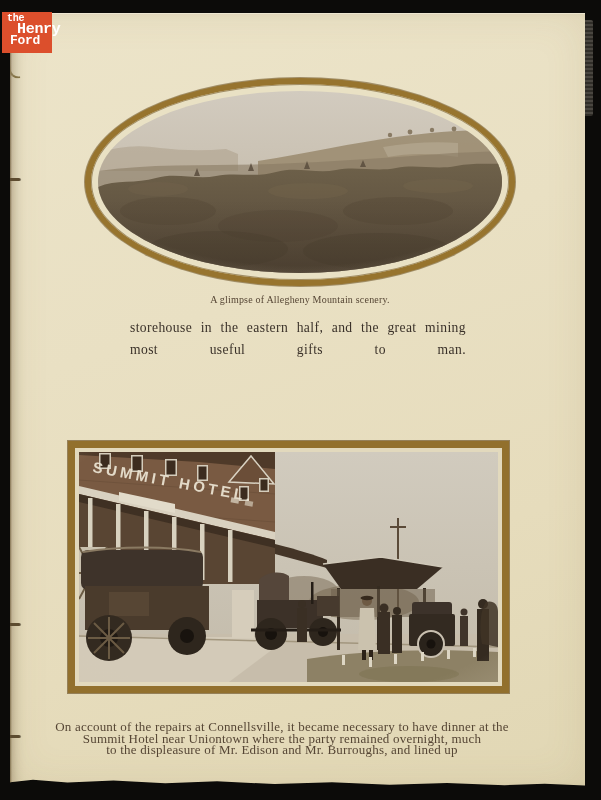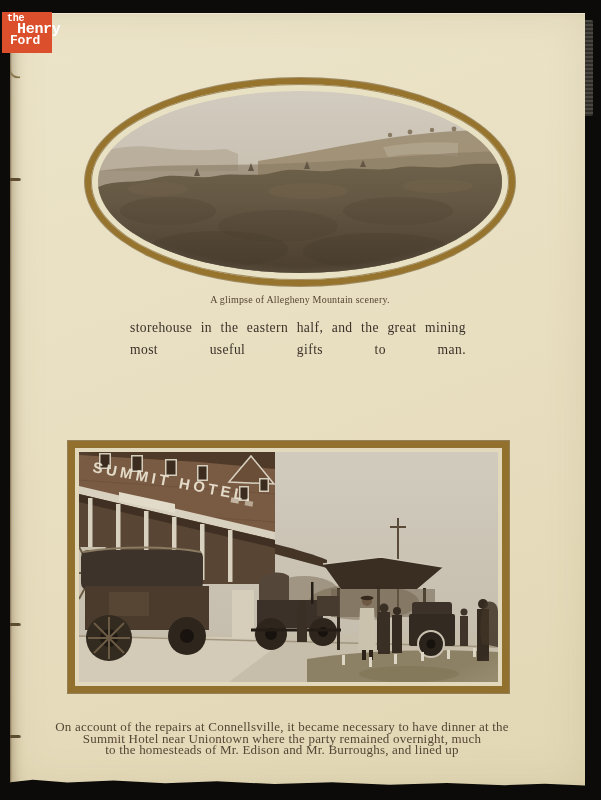--- a/index.html
+++ b/index.html
@@ -294,21 +294,21 @@
           <path d="M407,150 C414,148 419,152 419,160 L419,195 L403,192 C400,178 401,158 407,150 Z" fill="#3f3426" opacity="0.85"></path>
 
           <rect x="0" y="0" width="419" height="230" fill="url(#bp-haze)"></rect>
         </svg>
       </div>
     </div>
 
     <div class="caption caption-bottom">
       <div>On account of the repairs at Connellsville, it became necessary to have dinner at the</div>
       <div>Summit Hotel near Uniontown where the party remained overnight, much</div>
-      <div>to the homesteads of Mr. Edison and Mr. Burroughs, and lined up</div>
+      <div>to the displeasure of Mr. Edison and Mr. Burroughs, and lined up</div>
     </div>
   </div>
 
   <div class="logo" id="hf-logo" style="background: rgb(220, 79, 44); color: rgb(255, 255, 255);">
     <span class="l-the">the</span>
     <span class="l-henry">Henry</span>
     <span class="l-ford">Ford</span>
   </div>
 
 </div>

